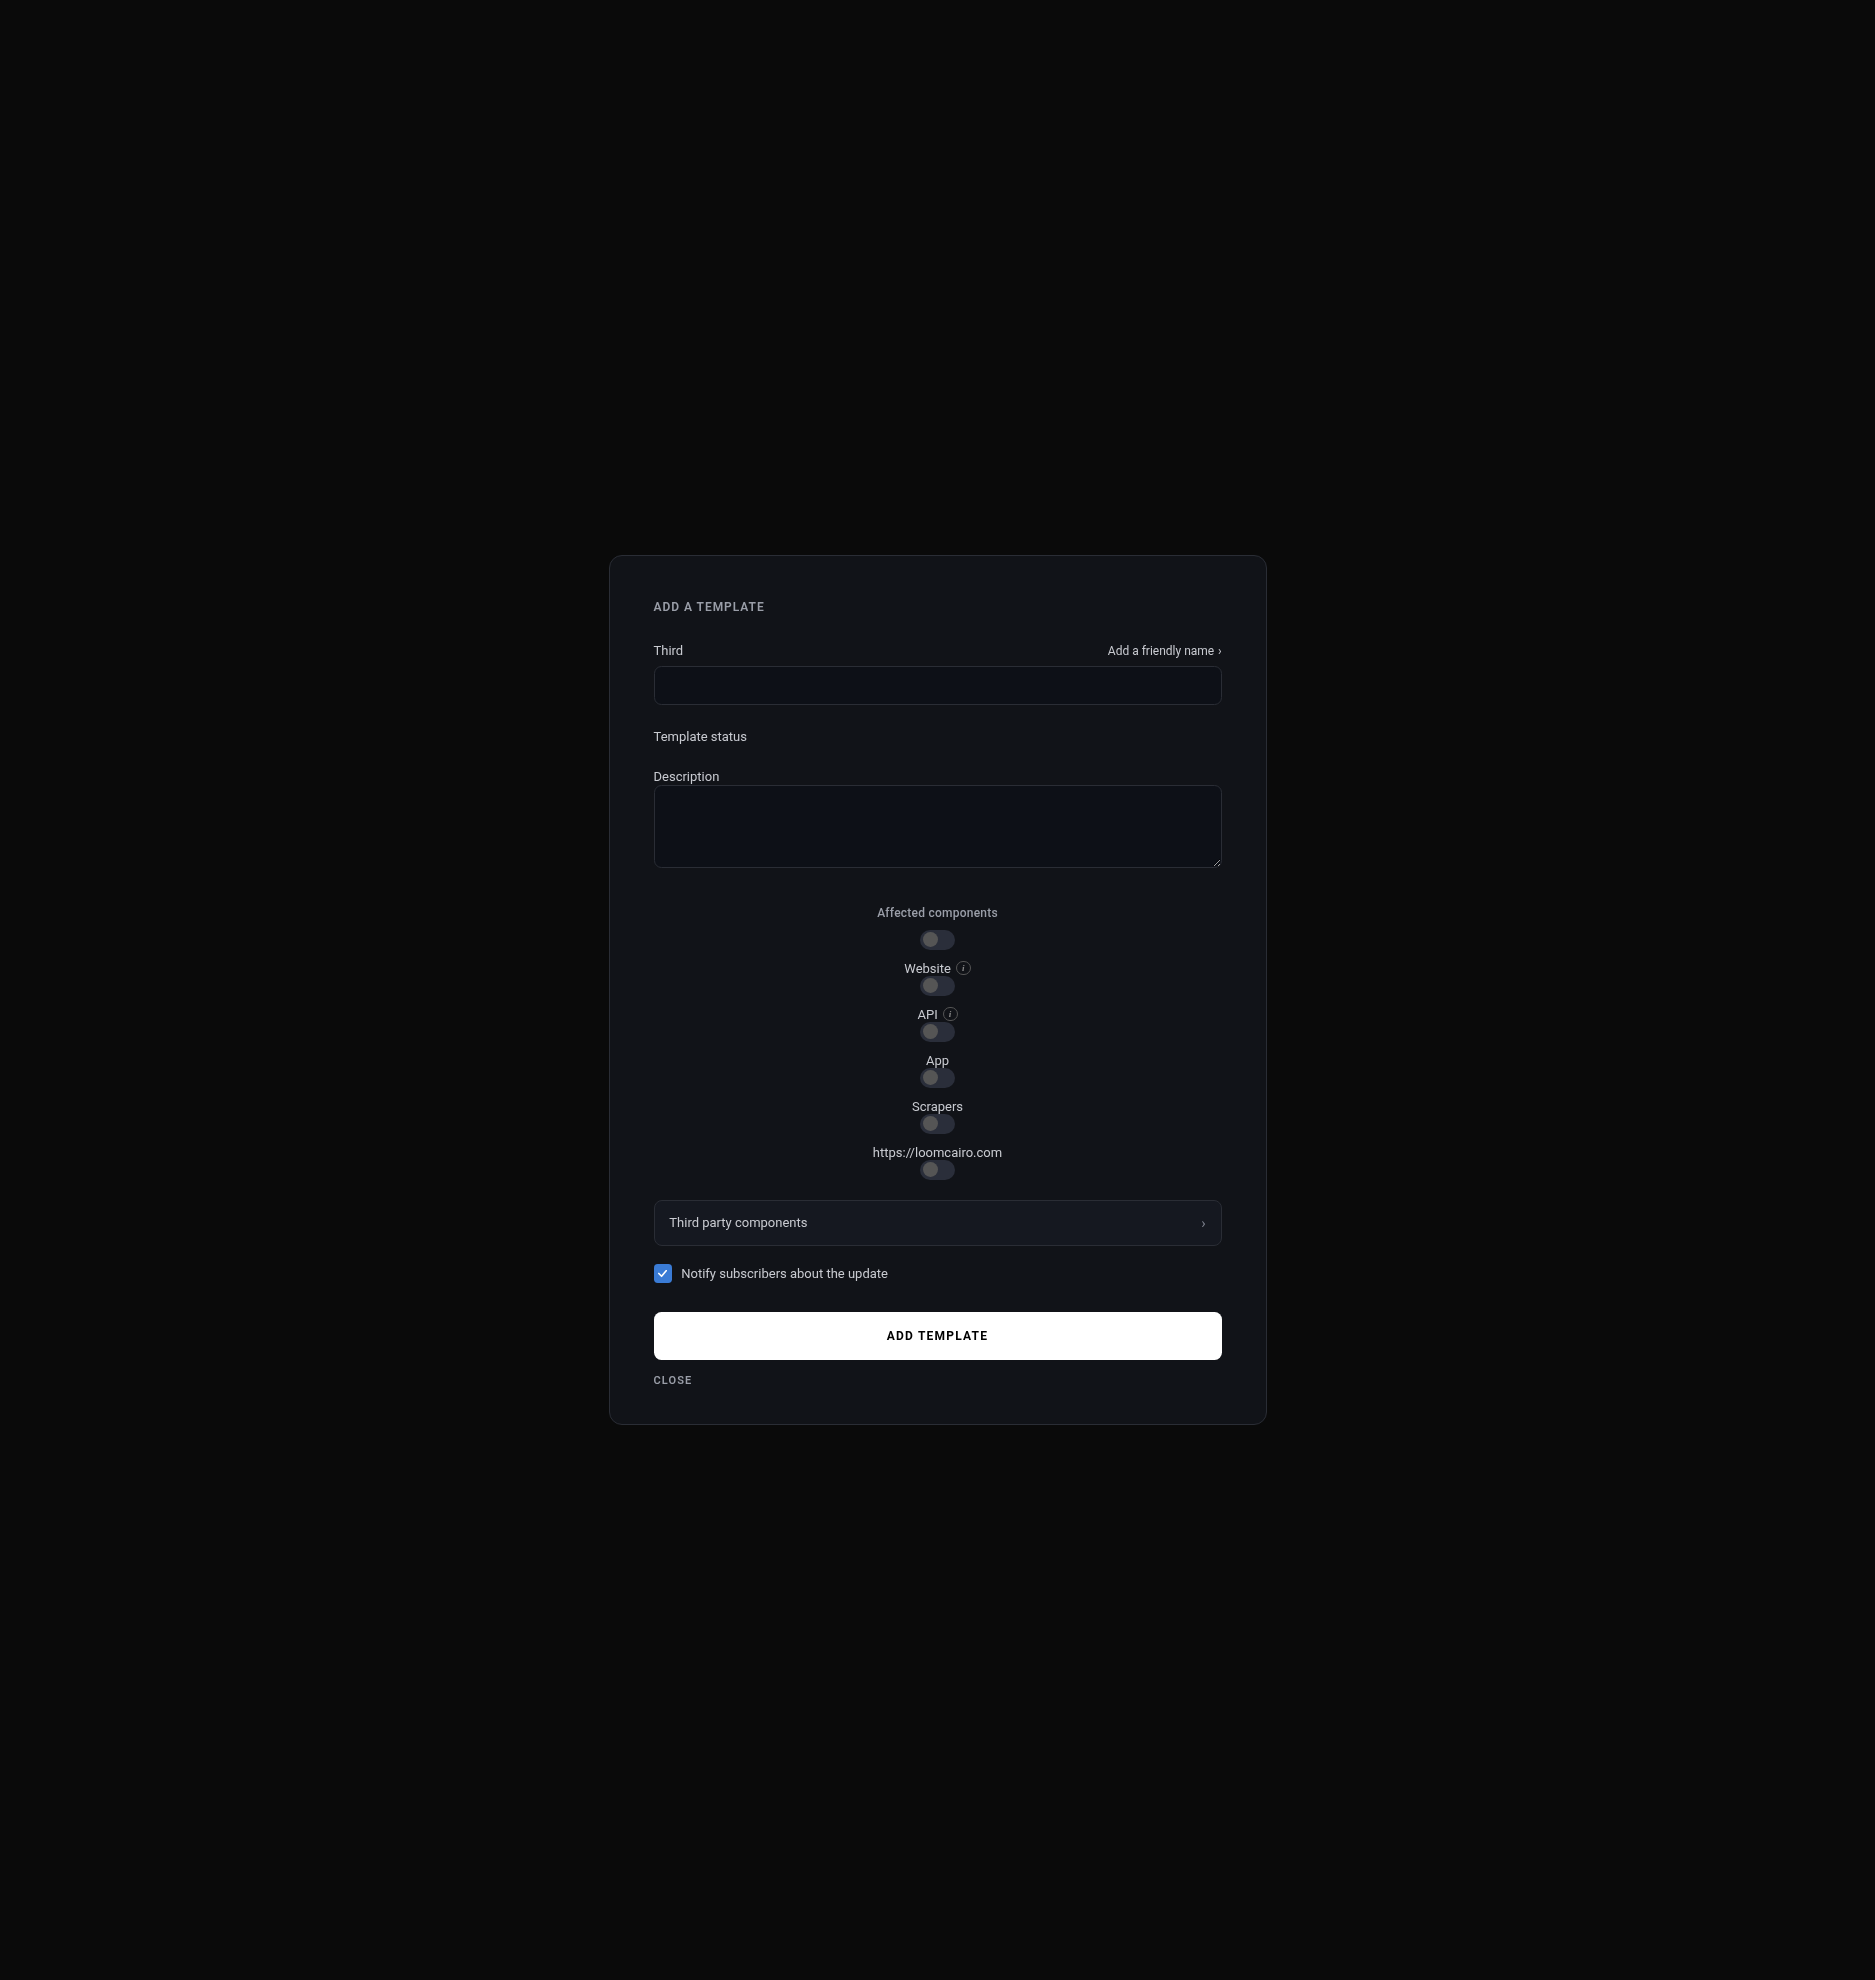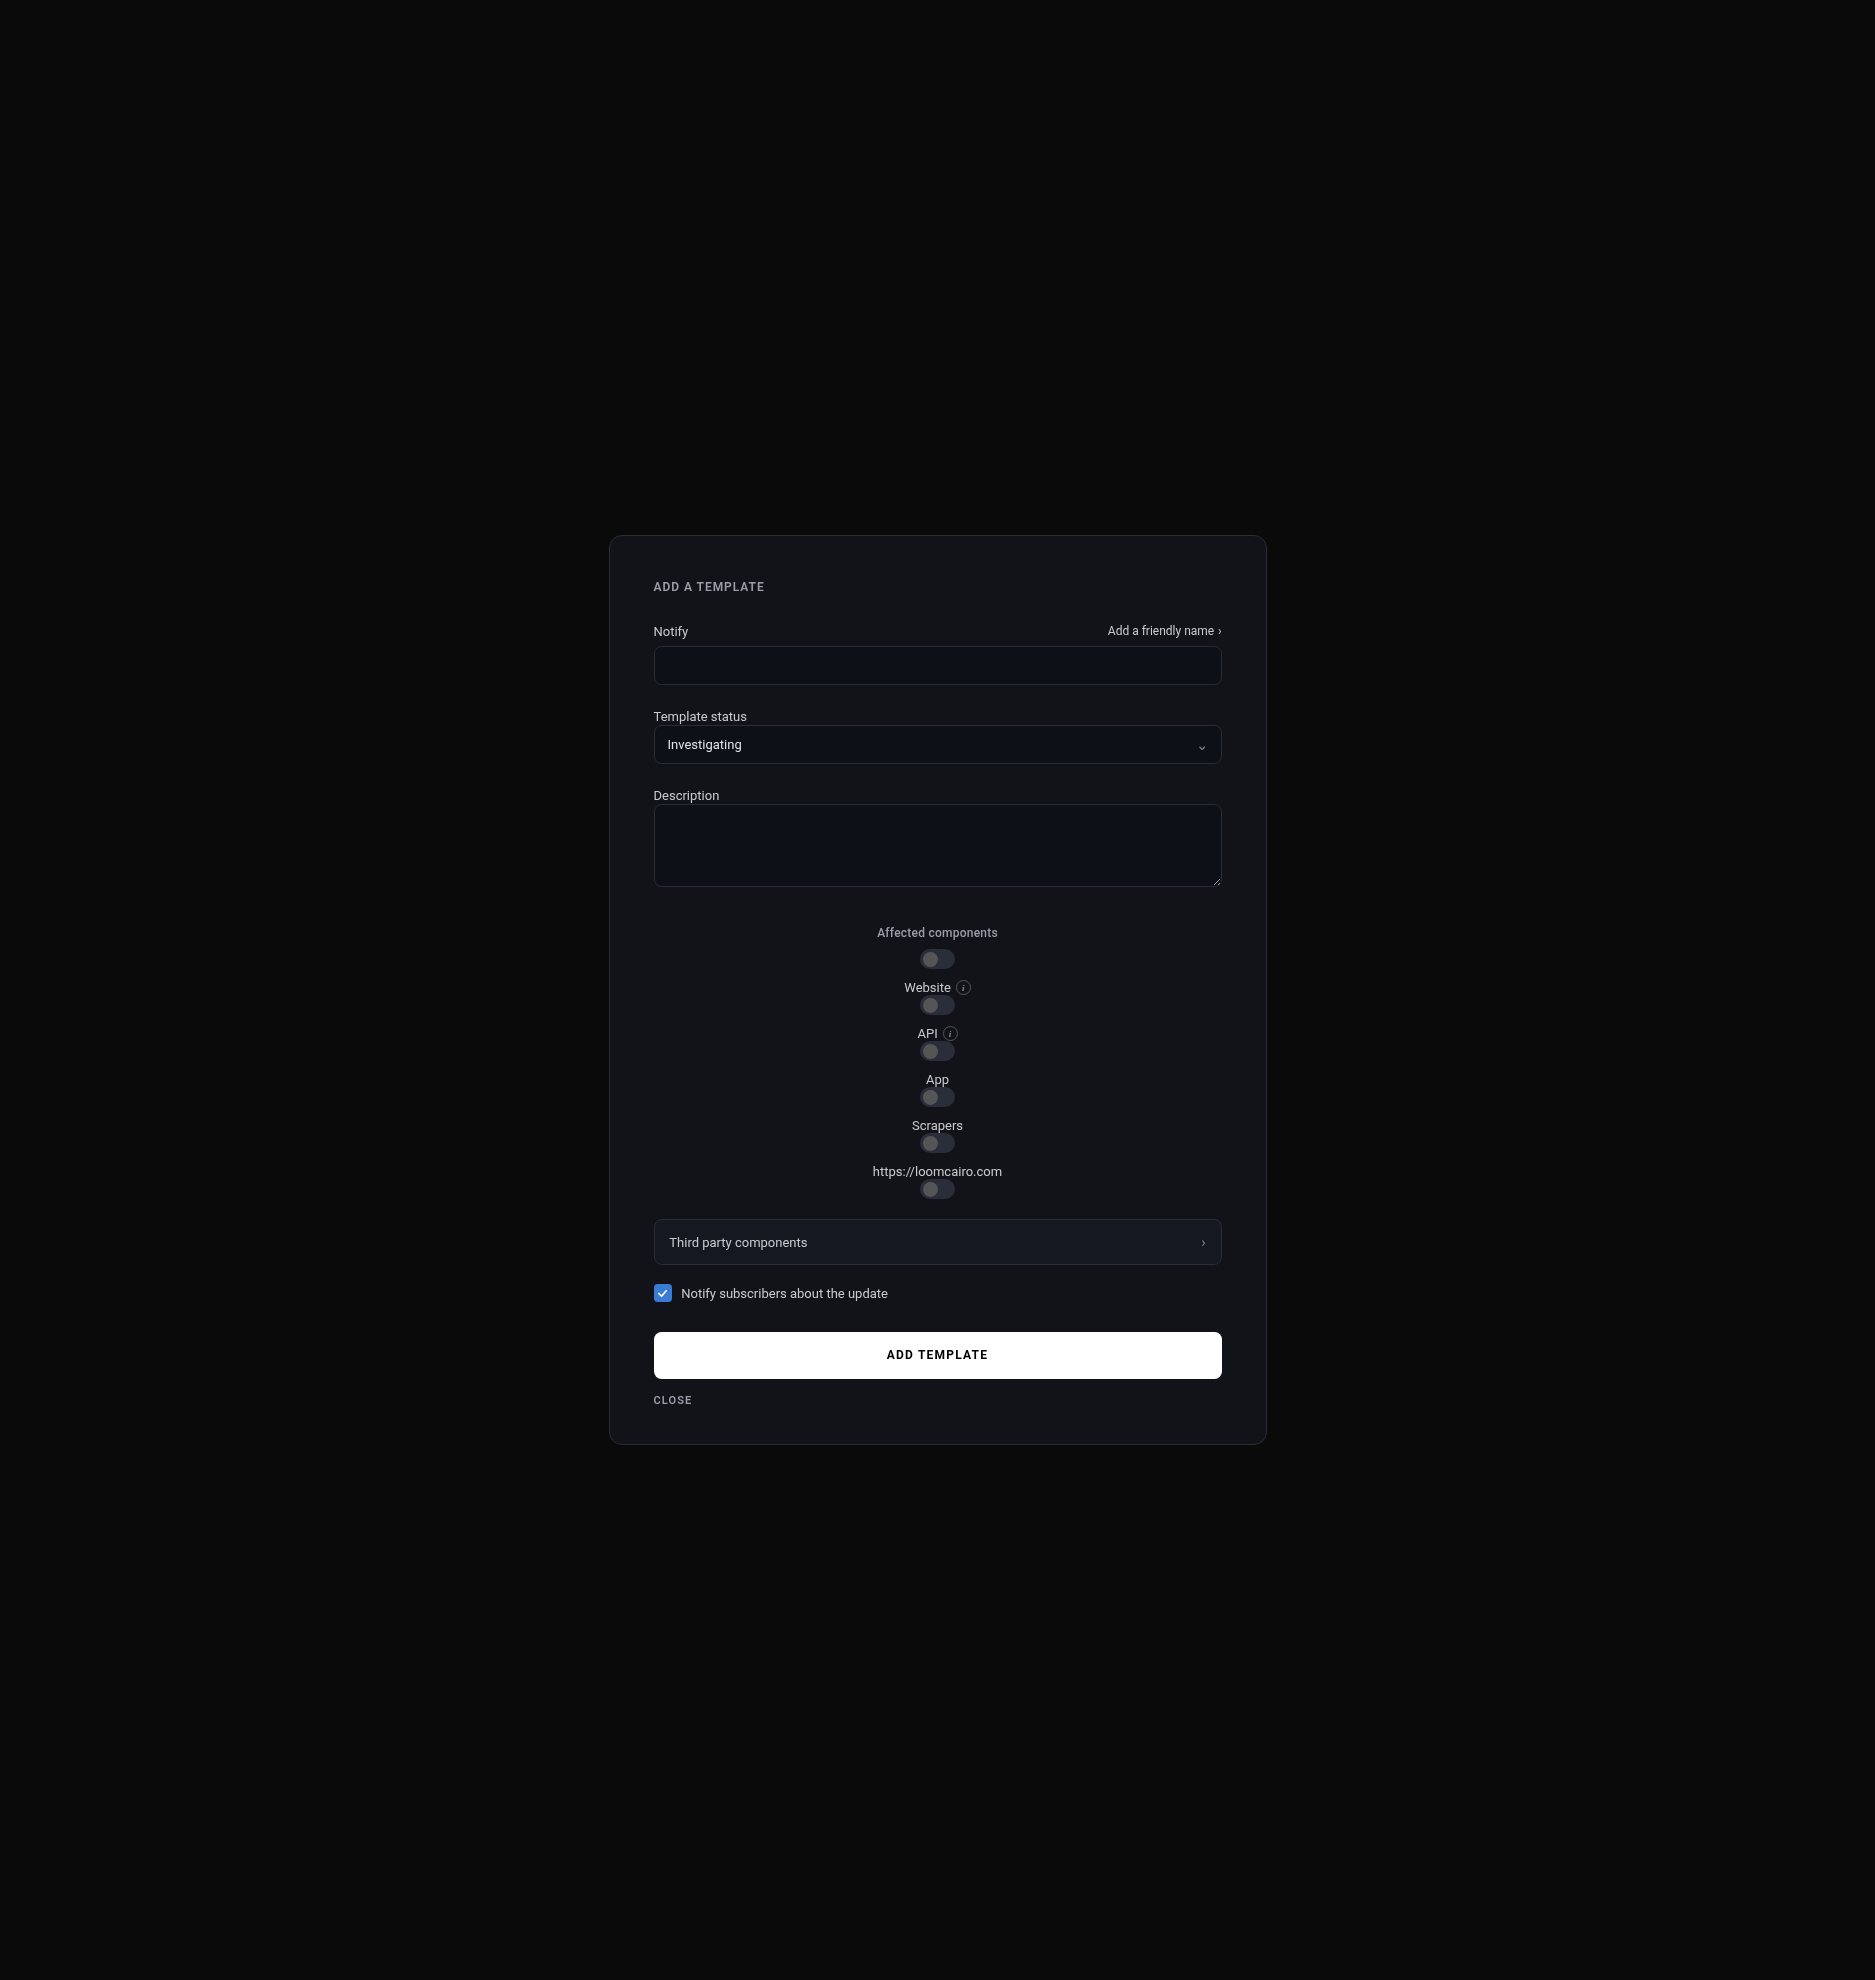--- a/index.html
+++ b/index.html
@@ -249,41 +249,32 @@
 </head>
 <body>
 
 <div class="modal-container">
 
   <h2 class="modal-title">ADD A TEMPLATE</h2>
 
   
   <div class="field-group">
     <div class="field-header">
-      <label class="field-label">Notify</label>
+      <label class="field-label">Third</label>
       <a class="field-action-link">
         <span>Add a friendly name</span>
         <span>›</span>
       </a>
     </div>
     <input type="text" class="text-input" placeholder="" style="">
   </div>
 
   
   <div class="field-group">
     <label class="field-label">Template status</label>
-    <div class="select-wrapper">
-      <select class="select-input">
-        <option>Investigating</option>
-        <option>Identified</option>
-        <option>Monitoring</option>
-        <option>Resolved</option>
-      </select>
-      <span class="select-chevron">⌄</span>
-    </div>
   </div>
 
   
   <div class="field-group">
     <label class="field-label">Description</label>
     <textarea class="text-input" style=""></textarea>
   </div>
 
   
   <div>

